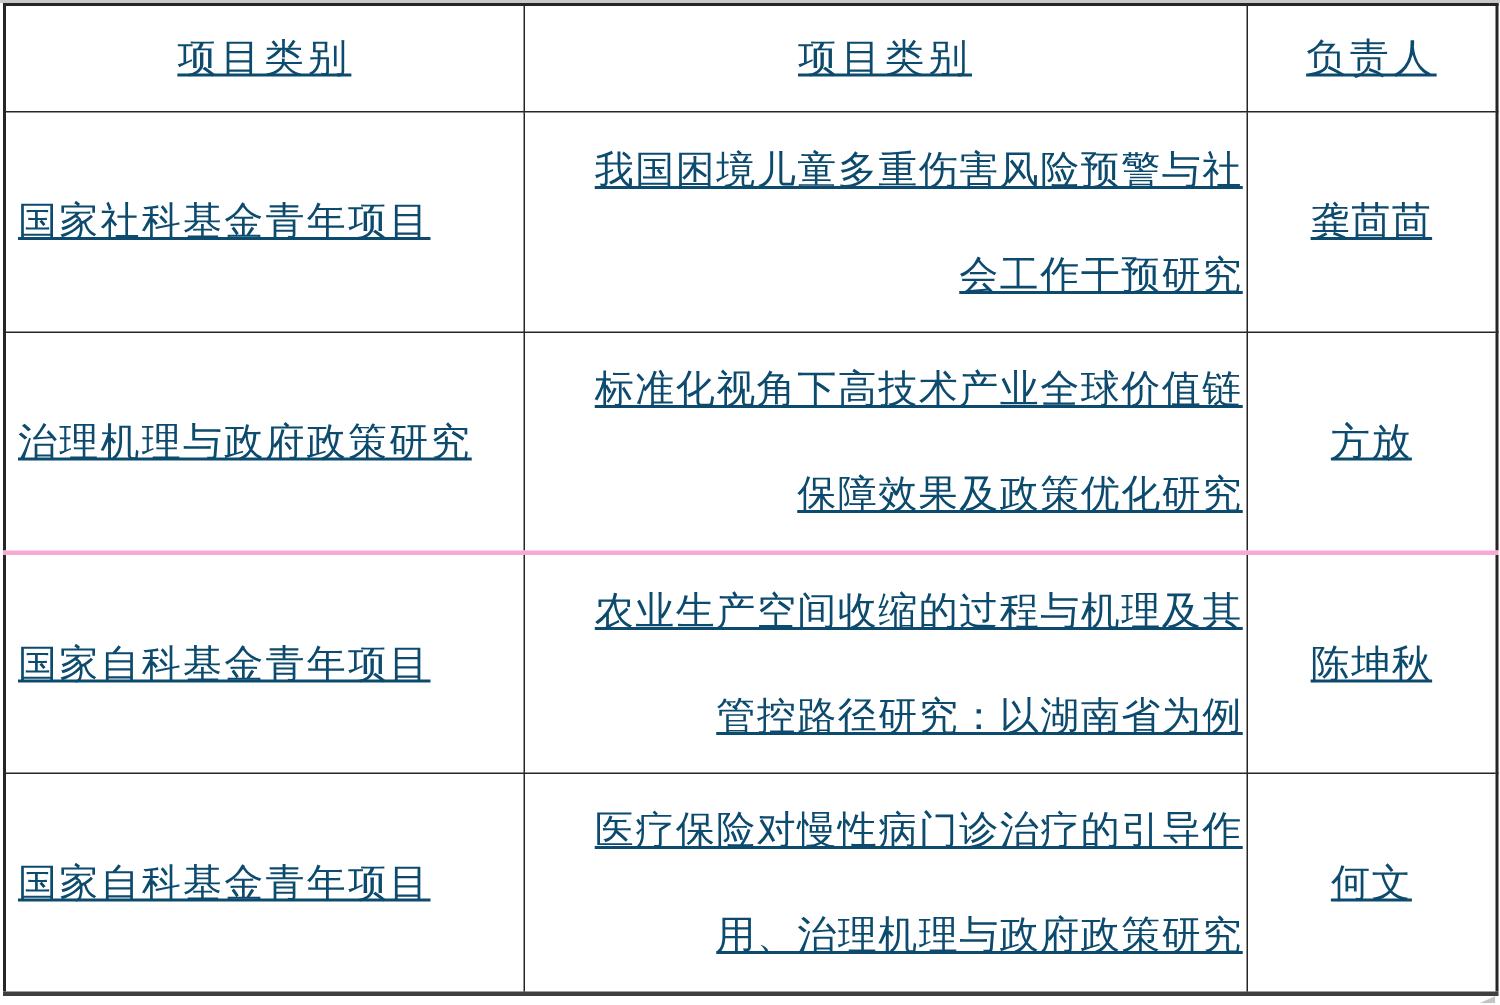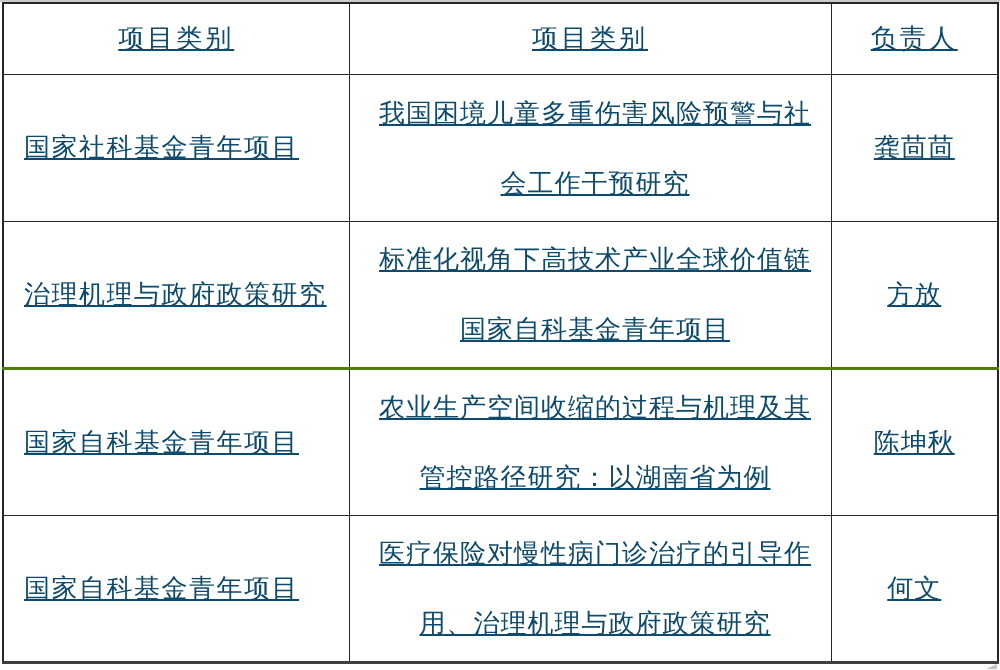--- a/index.html
+++ b/index.html
@@ -44,39 +44,39 @@
   }
   thead tr { height: 71px; }
   thead th {
     text-align: center;
     letter-spacing: 3px;
   }
   tbody tr { height: 147px; }
 
   td.cell-category {
     text-align: left;
-    padding-left: 20px;
+    padding-left: 8px;
     letter-spacing: 1.5px;
   }
   td.cell-title {
-    text-align: center;
+    text-align: right;
     padding-left: 12px;
     padding-right: 2px;
     white-space: pre-line;
     line-height: 70px;
     letter-spacing: 1px;
     margin-left: 15px;
   }
   td.cell-leader {
     text-align: center;
     letter-spacing: 1px;
   }
   
   tbody tr.after-break td {
-    border-top: 3px solid #4d7c0f;
+    border-top: 3px solid #f9a8d4;
   }
   .corner-artifact {
     position: absolute;
     left: 986px; top: 664px;
     width: 11px; height: 5px;
     background: #c4c4c4;
     clip-path: polygon(100% 0, 100% 100%, 0 100%);
   }
 </style>
 </head>
@@ -100,21 +100,21 @@
   <tbody>
     <tr>
       <td class="cell-category">国家社科基金青年项目</td>
       <td class="cell-title">我国困境儿童多重伤害风险预警与社
 会工作干预研究</td>
       <td class="cell-leader">龚茴茴</td>
     </tr>
     <tr>
       <td class="cell-category">治理机理与政府政策研究</td>
       <td class="cell-title">标准化视角下高技术产业全球价值链
-国家自科基金青年项目</td>
+保障效果及政策优化研究</td>
       <td class="cell-leader">方放</td>
     </tr>
     <tr class="after-break">
       <td class="cell-category">国家自科基金青年项目</td>
       <td class="cell-title">农业生产空间收缩的过程与机理及其
 管控路径研究：以湖南省为例</td>
       <td class="cell-leader">陈坤秋</td>
     </tr>
     <tr>
       <td class="cell-category">国家自科基金青年项目</td>

